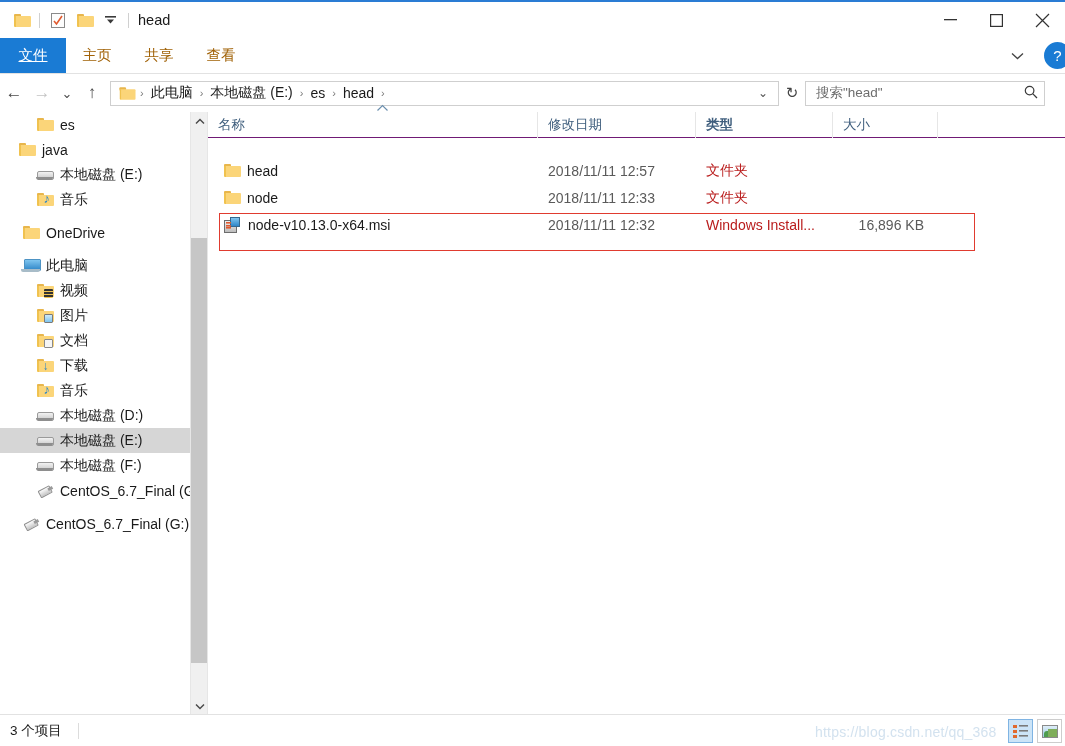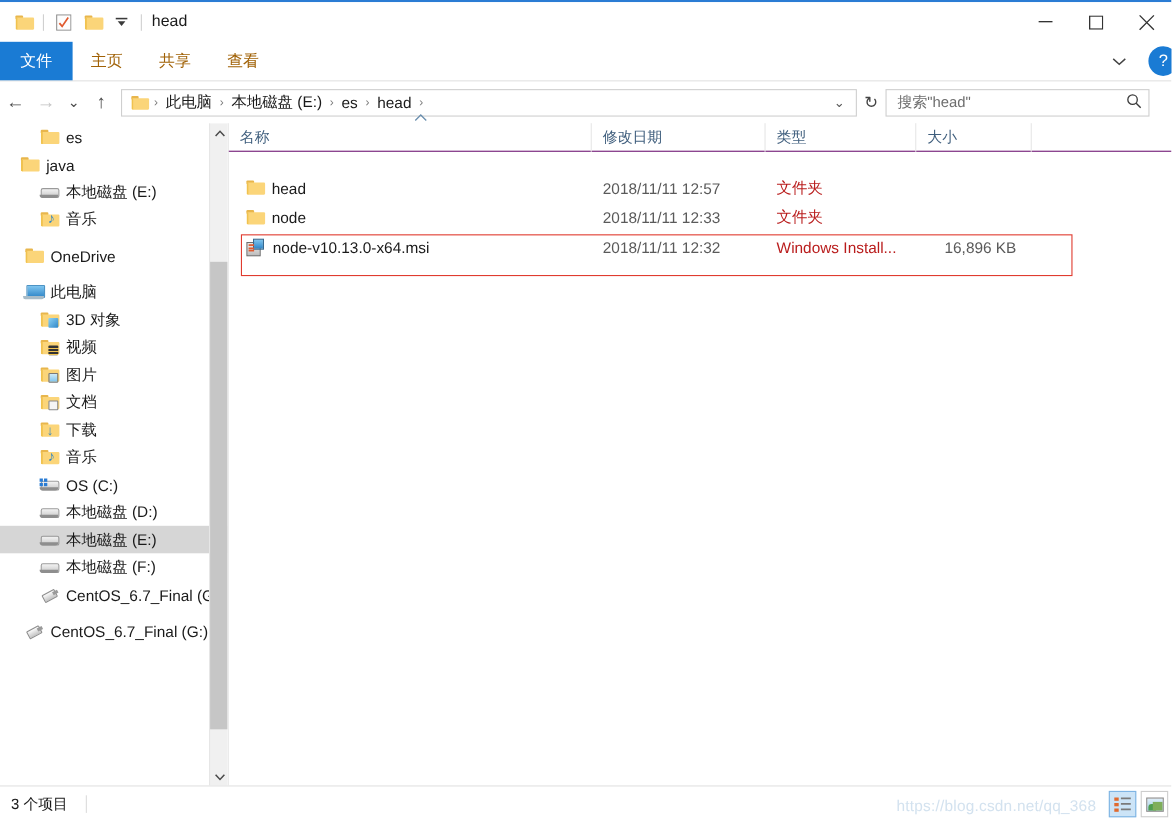--- a/index.html
+++ b/index.html
@@ -63,21 +63,21 @@
     position: absolute; left: 0; top: 36px; width: 1065px; height: 36px;
     background: #ffffff; display: flex; align-items: stretch;
     border-bottom: 1px solid #e2e2e2;
   }
   .tab {
     display: flex; align-items: center; justify-content: center;
     font-size: 14.5px; color: #a16207; padding: 0 16px;
     min-width: 62px;
   }
   .tab.file {
-    background: #1a7bd4; color: #ffffff; min-width: 66px;
+    background: #1a7bd4; color: #ffffff; min-width: 66px; text-decoration: underline;
   }
   .ribbon-right {
     margin-left: auto; display: flex; align-items: center; gap: 4px;
     padding-right: 4px;
   }
   .chev-btn { width: 26px; height: 26px; display:flex; align-items:center; justify-content:center; color:#333; }
   .help-btn {
     width: 27px; height: 27px; border-radius: 50%;
     background: #1a7bd4; color: #fff; font-size: 15px;
     display: flex; align-items: center; justify-content: center;
@@ -240,21 +240,21 @@
     height: 26px; display: flex; align-items: center;
     border-bottom: 1px solid #701a75; position: relative;
   }
   .col {
     font-size: 13.5px; color: #3f5e7d; height: 26px;
     display: flex; align-items: center; padding-left: 10px;
     border-right: 1px solid #e6e6e6; position: relative;
   }
   .c-name { width: 330px; }
   .c-date { width: 158px; }
-  .c-type { width: 137px; }
+  .c-type { width: 137px; font-weight: bold; }
   .c-size { width: 105px; }
   .c-blank { flex: 1; border-right: none; }
   .sortmark {
     position: absolute; left: 168px; top: -10px;
     color: #6b8fae; font-size: 11px;
   }
   .row {
     height: 27px; display: flex; align-items: center;
     font-size: 14px; color: #2b2b2b; position: relative;
   }
@@ -478,28 +478,20 @@
 
       <div class="navitem" style="padding-left:20px">
         <span class="ico">
             <span class="i-pc"></span>
           </span>
         <span>此电脑</span>
       </div>
       <div class="navitem" style="padding-left:34px">
         <span class="ico">
             <span class="i-fld">
-              <span class="badge b-3d"></span>
-            </span>
-          </span>
-        <span>3D 对象</span>
-      </div>
-      <div class="navitem" style="padding-left:34px">
-        <span class="ico">
-            <span class="i-fld">
               <span class="badge b-vid"></span>
             </span>
           </span>
         <span>视频</span>
       </div>
       <div class="navitem" style="padding-left:34px">
         <span class="ico">
             <span class="i-fld">
               <span class="badge b-pic"></span>
             </span>
@@ -522,28 +514,20 @@
           </span>
         <span>下载</span>
       </div>
       <div class="navitem" style="padding-left:34px">
         <span class="ico">
             <span class="i-fld">
               <span class="badge b-mus"></span>
             </span>
           </span>
         <span>音乐</span>
-      </div>
-      <div class="navitem" style="padding-left:34px">
-        <span class="ico">
-            <span class="i-drive os">
-              <span class="i-os-flag"></span>
-            </span>
-          </span>
-        <span>OS (C:)</span>
       </div>
       <div class="navitem" style="padding-left:34px">
         <span class="ico">
             <span class="i-drive"></span>
           </span>
         <span>本地磁盘 (D:)</span>
       </div>
       <div class="navitem sel" style="padding-left:34px">
         <span class="ico">
             <span class="i-drive"></span>

